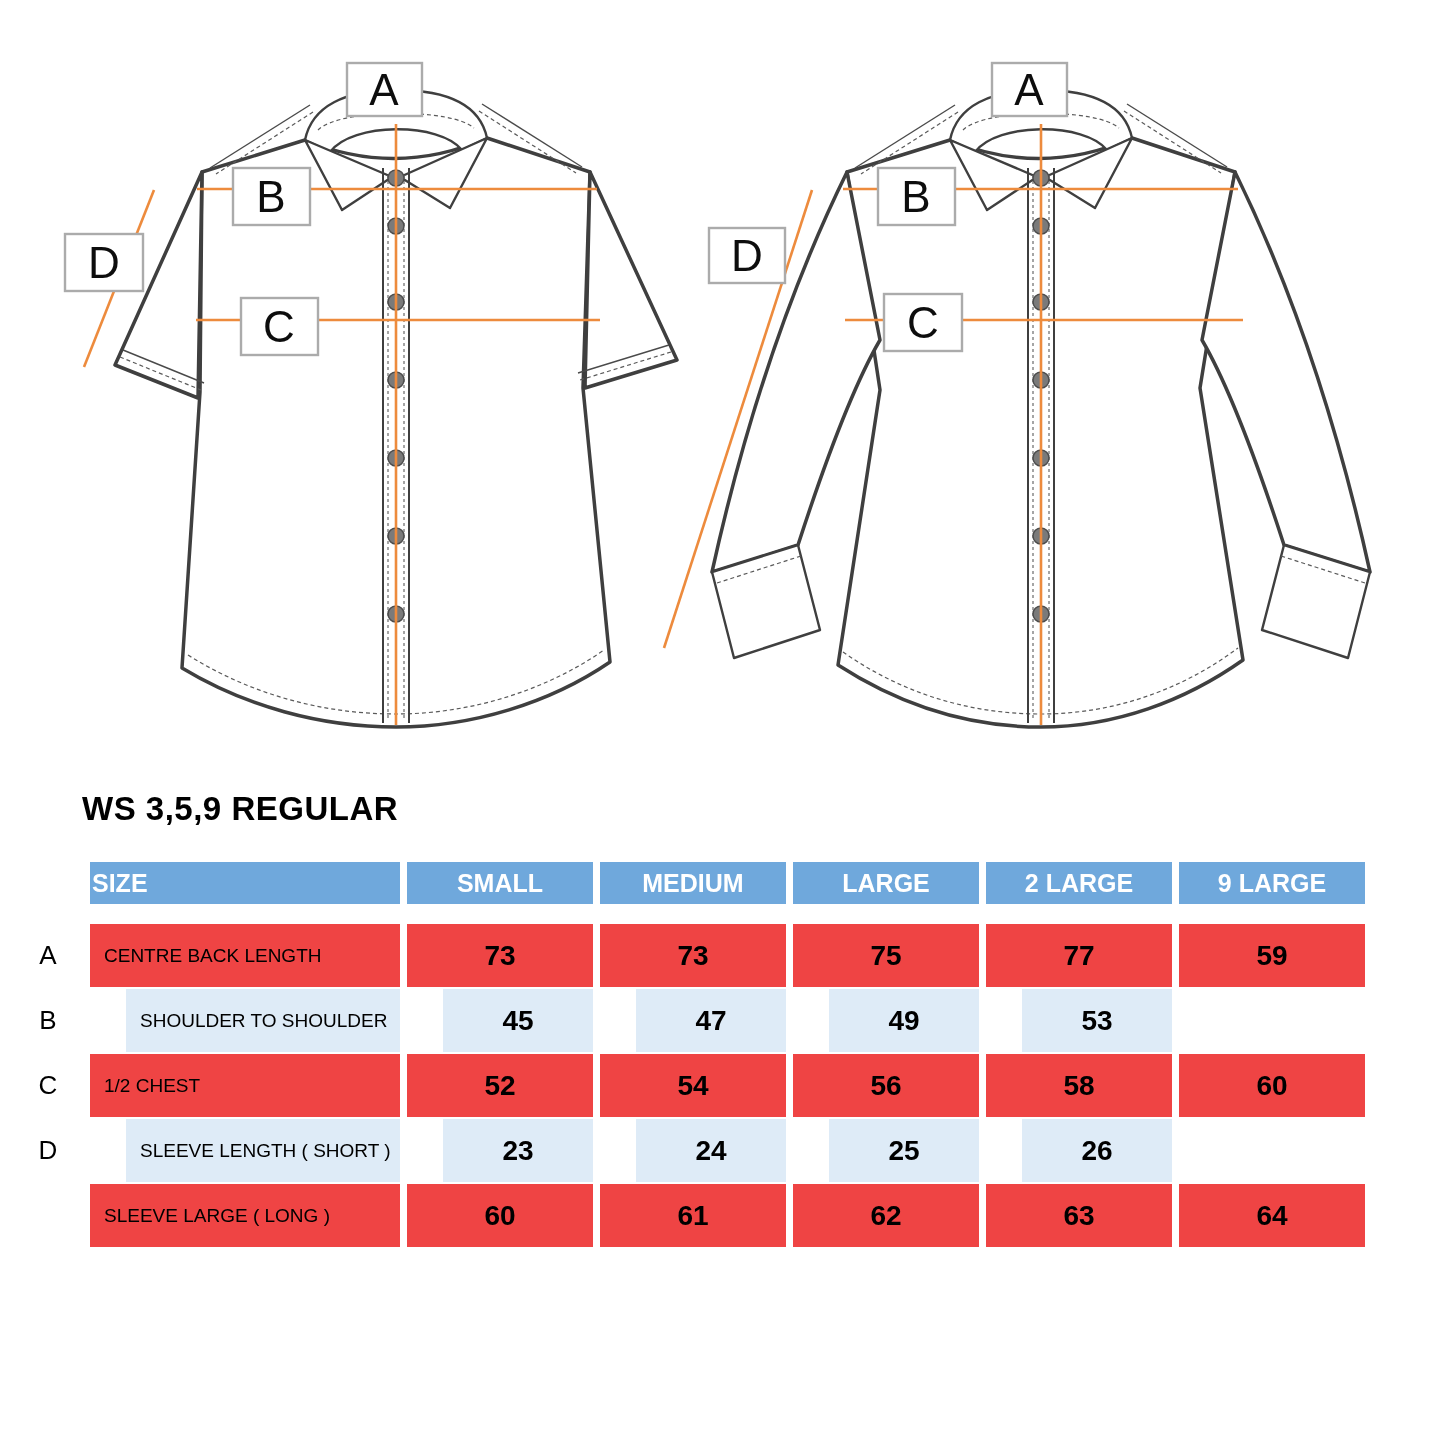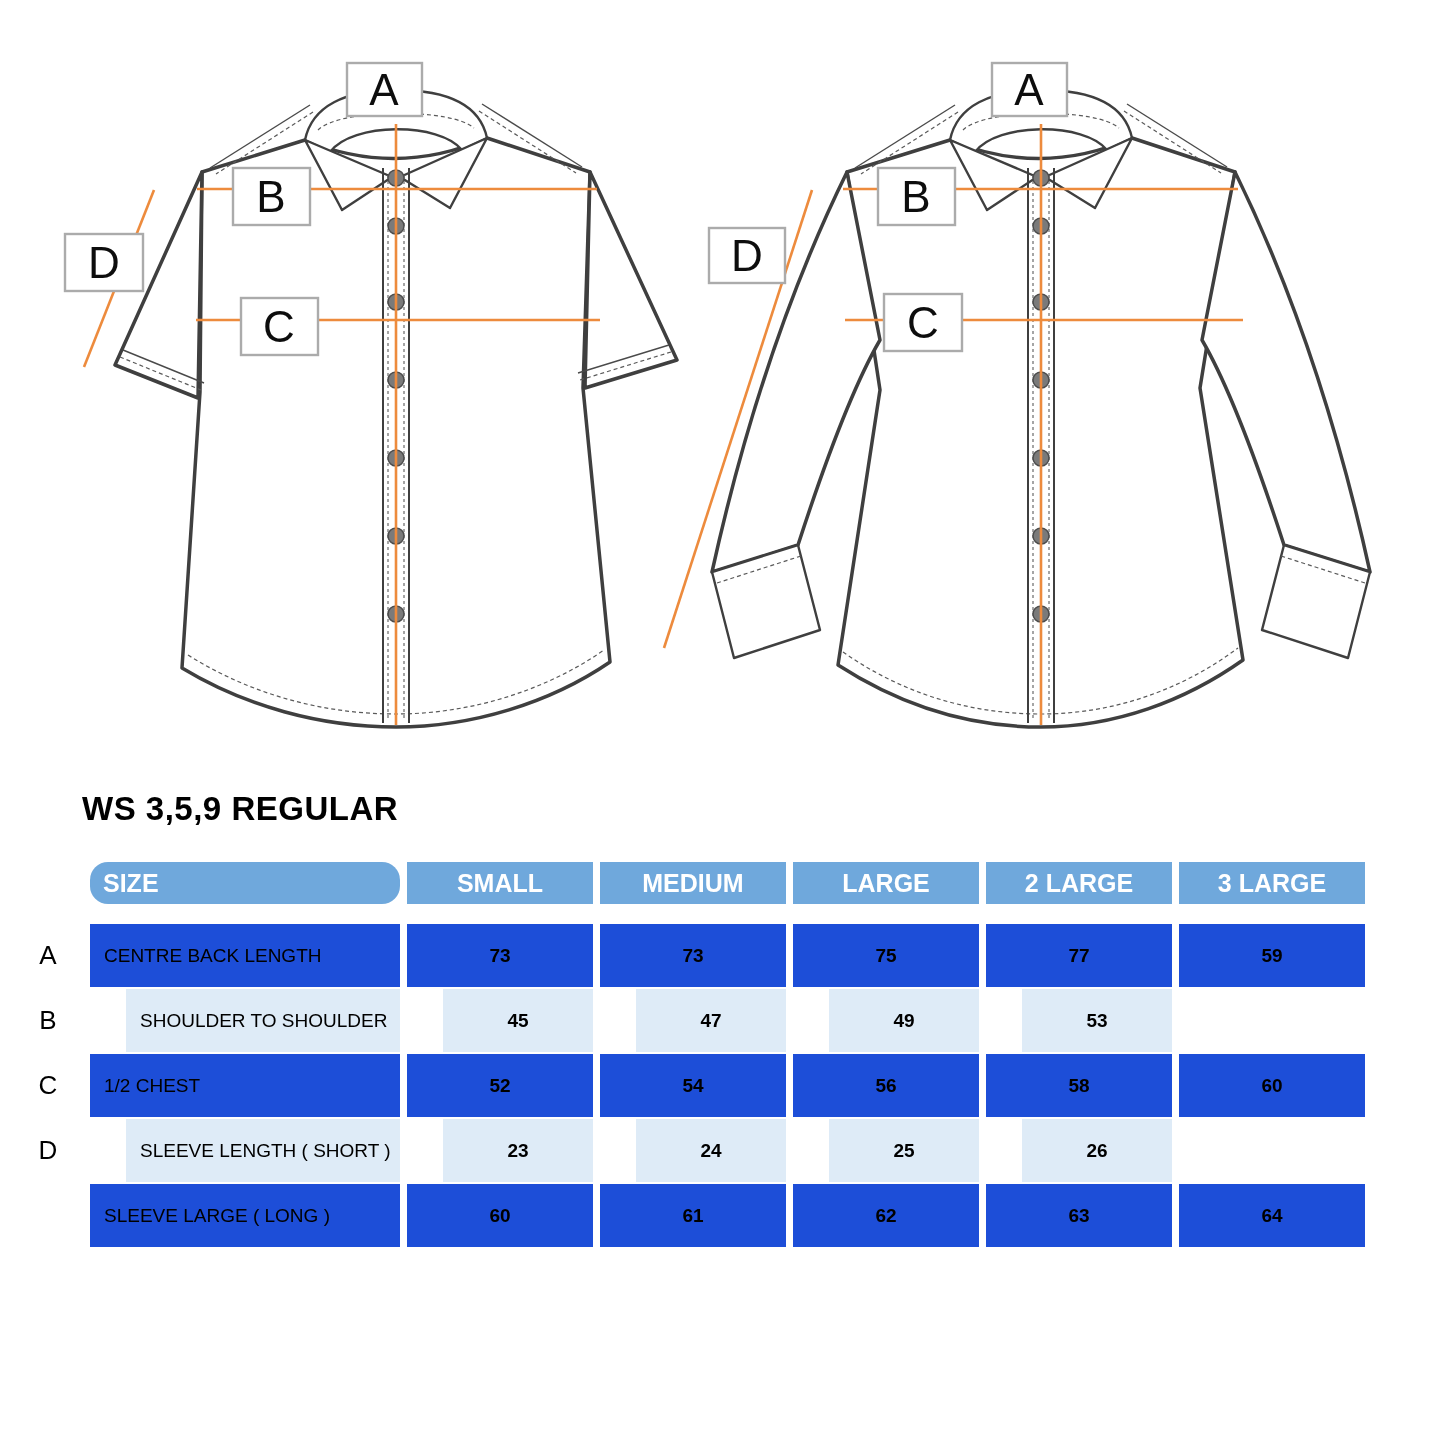--- a/index.html
+++ b/index.html
@@ -17,27 +17,27 @@
   
   .table-wrap { position:absolute; left:13px; top:862px; width:1352px; }
   .trow {
     display:grid;
     grid-template-columns:70px 310px repeat(5, 1fr);
     column-gap:7px;
   }
   .cell { display:flex; align-items:center; justify-content:center; }
   .thead .cell { background:#6FA8DC; color:#ffffff; font-weight:bold; font-size:25px; height:42px; }
   .thead .letter-cell, .tbody .letter-cell { background:transparent; }
-  .thead .size-head { justify-content:flex-start; padding-left:13px;border-radius:18px; }
+  .thead .size-head { justify-content:flex-start; padding-left:2px; }
   .tbody { margin-top:20px; display:flex; flex-direction:column; row-gap:2px; }
   .tbody .trow { height:63px; }
   .letter-cell { color:#000000; font-size:26px; font-weight:400; }
   .label-cell { justify-content:flex-start; padding-left:14px; font-size:19px; color:#000000; }
-  .val-cell { font-weight:bold; font-size:19px; color:#000000; }
-  .row-dark  .shade { background:#1d4ed8; }
+  .val-cell { font-weight:bold; font-size:28px; color:#000000; }
+  .row-dark  .shade { background:#ef4444; }
   .row-light .shade { background:#DEEBF7;margin-left:36px; }
 
   
   .outline { fill:#ffffff; stroke:#3F3F3F; stroke-width:3.5; stroke-linejoin:round; }
   .outline-thin { fill:#ffffff; stroke:#3F3F3F; stroke-width:2.4; stroke-linejoin:round; }
   .detail { fill:none; stroke:#4A4A4A; stroke-width:1.4; }
   .detail-dash { fill:none; stroke:#5A5A5A; stroke-width:1.2; stroke-dasharray:4 3; }
   .placket { fill:none; stroke:#3F3F3F; stroke-width:2; }
   .placket-dash { fill:none; stroke:#6A6A6A; stroke-width:1.2; stroke-dasharray:3 3; }
   .mline { fill:none; stroke:#ED8B3D; stroke-width:2.6; }
@@ -171,21 +171,21 @@
 
 <div class="table-wrap">
 
   <div class="trow thead">
     <div class="cell letter-cell"></div>
     <div class="cell size-head">SIZE</div>
     <div class="cell">SMALL</div>
     <div class="cell">MEDIUM</div>
     <div class="cell">LARGE</div>
     <div class="cell">2 LARGE</div>
-    <div class="cell">3 LARGE</div>
+    <div class="cell">9 LARGE</div>
   </div>
 
   <div class="tbody">
 
     <div class="trow row-dark">
       <div class="cell letter-cell">A</div>
       <div class="cell label-cell shade">CENTRE BACK LENGTH</div>
       <div class="cell val-cell shade">73</div>
       <div class="cell val-cell shade">73</div>
       <div class="cell val-cell shade">75</div>

